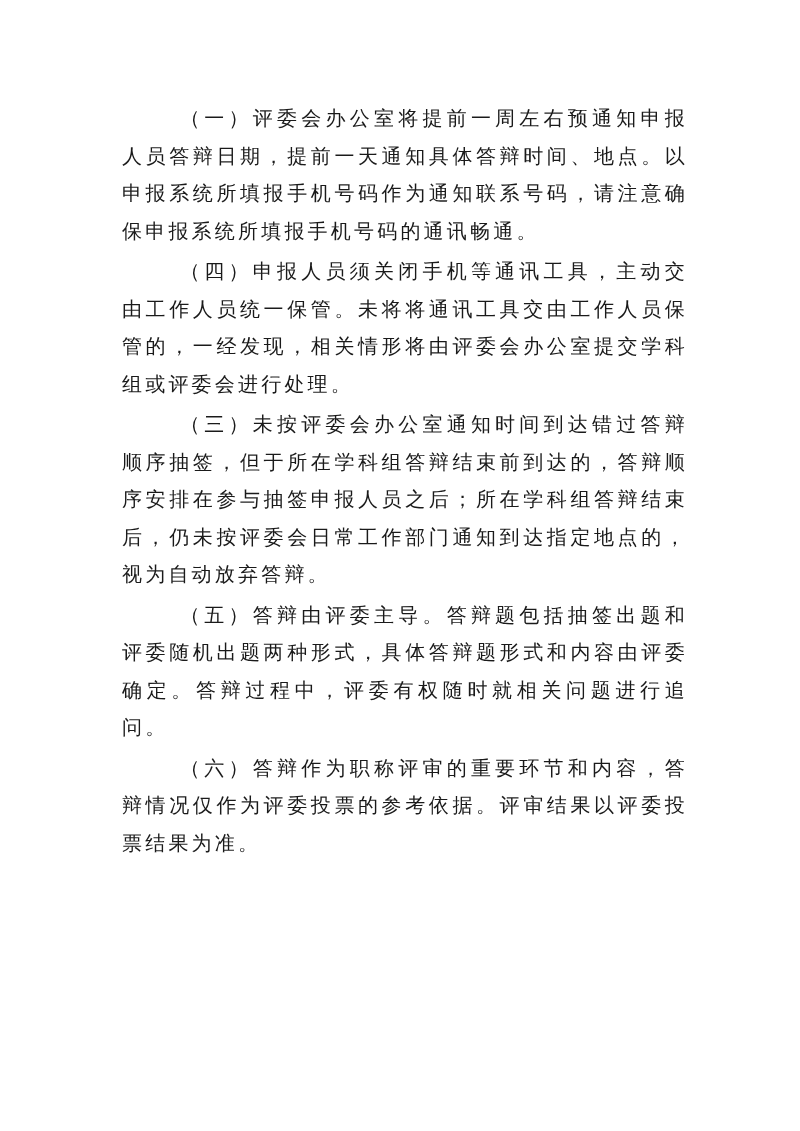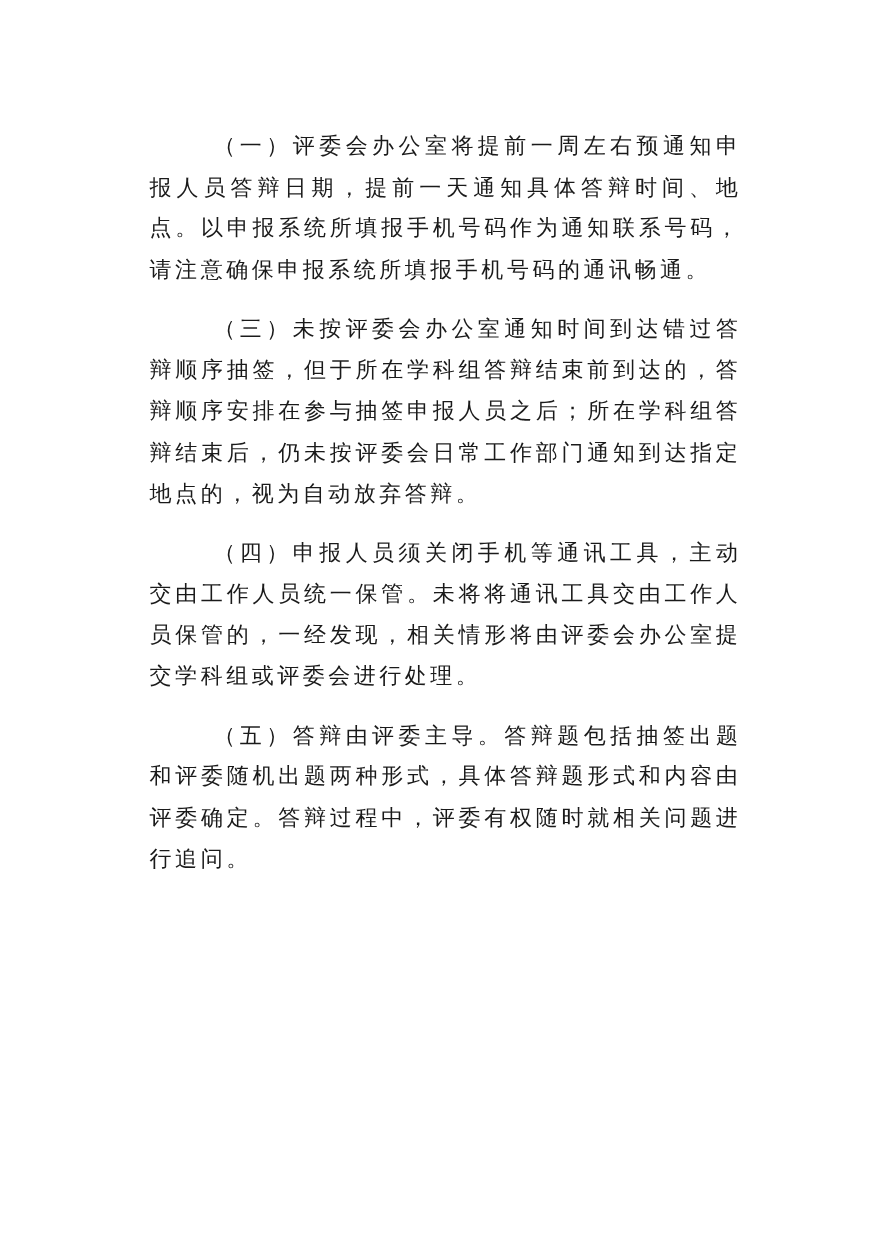--- a/index.html
+++ b/index.html
@@ -1,25 +1,26 @@
 <!DOCTYPE html>
 <html><head>
 <meta charset="utf-8">
 <style>
   html, body { margin: 0; padding: 0; background: #ffffff; }
   body { width: 800px; height: 1131px; position: relative; overflow: hidden;
          font-family: "DejaVu Serif", "Liberation Serif", serif; color: #1a1a1a; }
   .page { position: absolute; left: 120px; top: 98px; width: 570px; }
   .heading { font-family: "DejaVu Sans", "Liberation Sans", sans-serif; font-weight: bold;
              font-size: 21px; margin: 0 0 0 54px; height: 34px; line-height: 34px; letter-spacing: 1px; }
-  .para { margin: 16px; font-size: 20px; line-height: 37.5px; text-indent: 58px;
+  .para { margin: 2px; font-size: 20px; line-height: 37.5px; text-indent: 58px;
           letter-spacing: 3.2px; text-align: justify; }
   .para + .para { margin-top: 3px; }
 </style>
 </head>
 <body>
 
 <div class="page">
   <p class="para">（一）评委会办公室将提前一周左右预通知申报人员答辩日期，提前一天通知具体答辩时间、地点。以申报系统所填报手机号码作为通知联系号码，请注意确保申报系统所填报手机号码的通讯畅通。</p>
+  <p class="para">（四）申报人员须关闭手机等通讯工具，主动交由工作人员统一保管。未将将通讯工具交由工作人员保管的，一经发现，相关情形将由评委会办公室提交学科组或评委会进行处理。</p>
   <p class="para">（三）未按评委会办公室通知时间到达错过答辩顺序抽签，但于所在学科组答辩结束前到达的，答辩顺序安排在参与抽签申报人员之后；所在学科组答辩结束后，仍未按评委会日常工作部门通知到达指定地点的，视为自动放弃答辩。</p>
-  <p class="para">（四）申报人员须关闭手机等通讯工具，主动交由工作人员统一保管。未将将通讯工具交由工作人员保管的，一经发现，相关情形将由评委会办公室提交学科组或评委会进行处理。</p>
   <p class="para">（五）答辩由评委主导。答辩题包括抽签出题和评委随机出题两种形式，具体答辩题形式和内容由评委确定。答辩过程中，评委有权随时就相关问题进行追问。</p>
+  <p class="para">（六）答辩作为职称评审的重要环节和内容，答辩情况仅作为评委投票的参考依据。评审结果以评委投票结果为准。</p>
 </div>
 
 </body></html>

